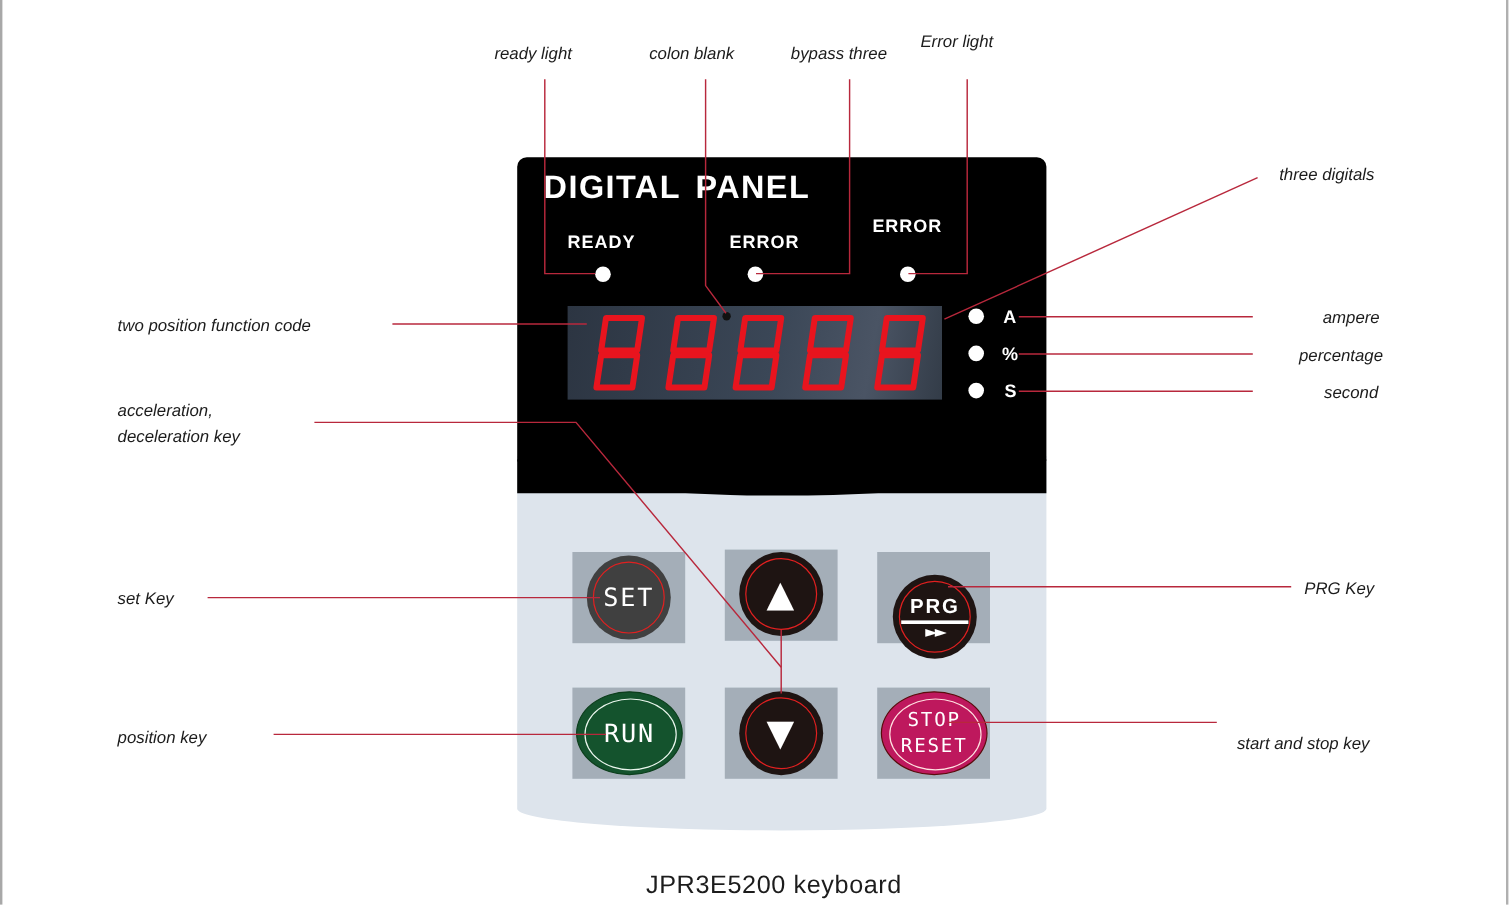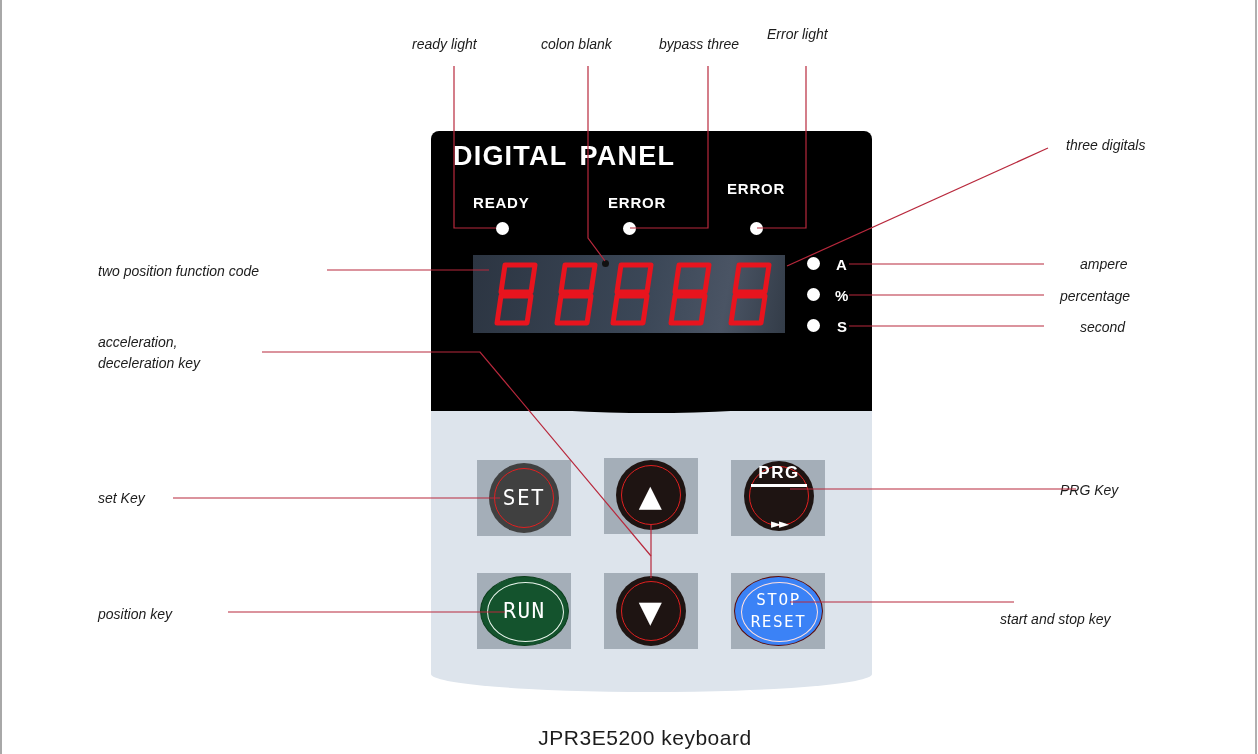--- a/index.html
+++ b/index.html
@@ -6,21 +6,21 @@
   body {
     width: 1258px; height: 754px; position: relative; overflow: hidden;
     background: #ffffff;
     font-family: "Liberation Sans", sans-serif;
     color: #1c1c1c;
   }
   .frame-left { position: absolute; left: 0; top: 0; width: 2px; height: 754px; background: #a8a8a8; }
   .frame-right { position: absolute; left: 1255px; top: 0; width: 2px; height: 754px; background: #b0b0b0; }
 
   .label { position: absolute; font-size: 14px; line-height: 20px; white-space: nowrap; font-style: italic; }
-  .label.right { text-align: left; }
+  .label.right { text-align: center; }
 
   
   .panel-top {
     position: absolute; left: 431px; top: 131px; width: 441px; height: 280px;
     background: #000; border-radius: 8px 8px 0 0;
   }
   .panel-bottom {
     position: absolute; left: 431px; top: 380px; width: 441px; height: 312px;
     background: #dde4ec;
     border-radius: 0 0 50% 50% / 0 0 18px 18px;
@@ -145,37 +145,37 @@
 <div class="key-round" style="left:489px; top:463px; width:70px; height:70px; background:#404040;">
   <div class="key-ring" style="left:5px; top:5px; width:58px; height:58px;"></div>
   <span class="key-text">SET</span>
 </div>
 
 <div class="key-round" style="left:616px; top:460px; width:70px; height:70px; background:#1e1412;">
   <div class="key-ring" style="left:5px; top:5px; width:58px; height:58px;"></div>
   <span class="key-text" style="font-size:30px; font-family:'DejaVu Sans', sans-serif;">▲</span>
 </div>
 
-<div class="key-round" style="left:744px; top:461px; width:70px; height:70px; background:#1e1412;justify-content:space-between;">
+<div class="key-round" style="left:744px; top:479px; width:70px; height:70px; background:#1e1412;">
   <div class="key-ring" style="left:5px; top:5px; width:58px; height:58px;"></div>
   <span class="key-text" style="font-size:17px; font-weight:bold; font-family:'Liberation Sans', sans-serif; border-bottom:3px solid #fff; padding:0 7px 1px; margin-top:2px;">PRG</span>
   <span class="key-text" style="font-size:13px; letter-spacing:-2px; font-family:'DejaVu Sans', sans-serif;">►►</span>
 </div>
 
 <div class="key-round" style="left:480px; top:576px; width:89px; height:70px; background:#14532d; border:1px solid #0c3e1c;">
   <div class="key-ring" style="left:6px; top:5px; width:75px; height:58px; border-color:#e9f5ec;"></div>
   <span class="key-text">RUN</span>
 </div>
 
 <div class="key-round" style="left:616px; top:576px; width:70px; height:70px; background:#1e1412;">
   <div class="key-ring" style="left:5px; top:5px; width:58px; height:58px;"></div>
   <span class="key-text" style="font-size:30px; font-family:'DejaVu Sans', sans-serif;">▼</span>
 </div>
 
-<div class="key-round" style="left:734px; top:576px; width:89px; height:70px; background:#3b82f6; border:1px solid #5a0c0c;">
+<div class="key-round" style="left:734px; top:576px; width:89px; height:70px; background:#be185d; border:1px solid #5a0c0c;">
   <div class="key-ring" style="left:6px; top:5px; width:75px; height:58px; border-color:#ffe0e0;"></div>
   <span class="key-text" style="font-size:16px; line-height:22px;">STOP</span>
   <span class="key-text" style="font-size:16px; line-height:22px;">RESET</span>
 </div>
 
 <svg class="lines" width="1258" height="754" viewBox="0 0 1258 754">
   <g stroke="#b8283c" stroke-width="1.2" fill="none">
     <polyline points="454,66 454,228 496,228"></polyline>
     <polyline points="588,66 588,238 605,261"></polyline>
     <polyline points="708,66 708,228 630,228"></polyline>

